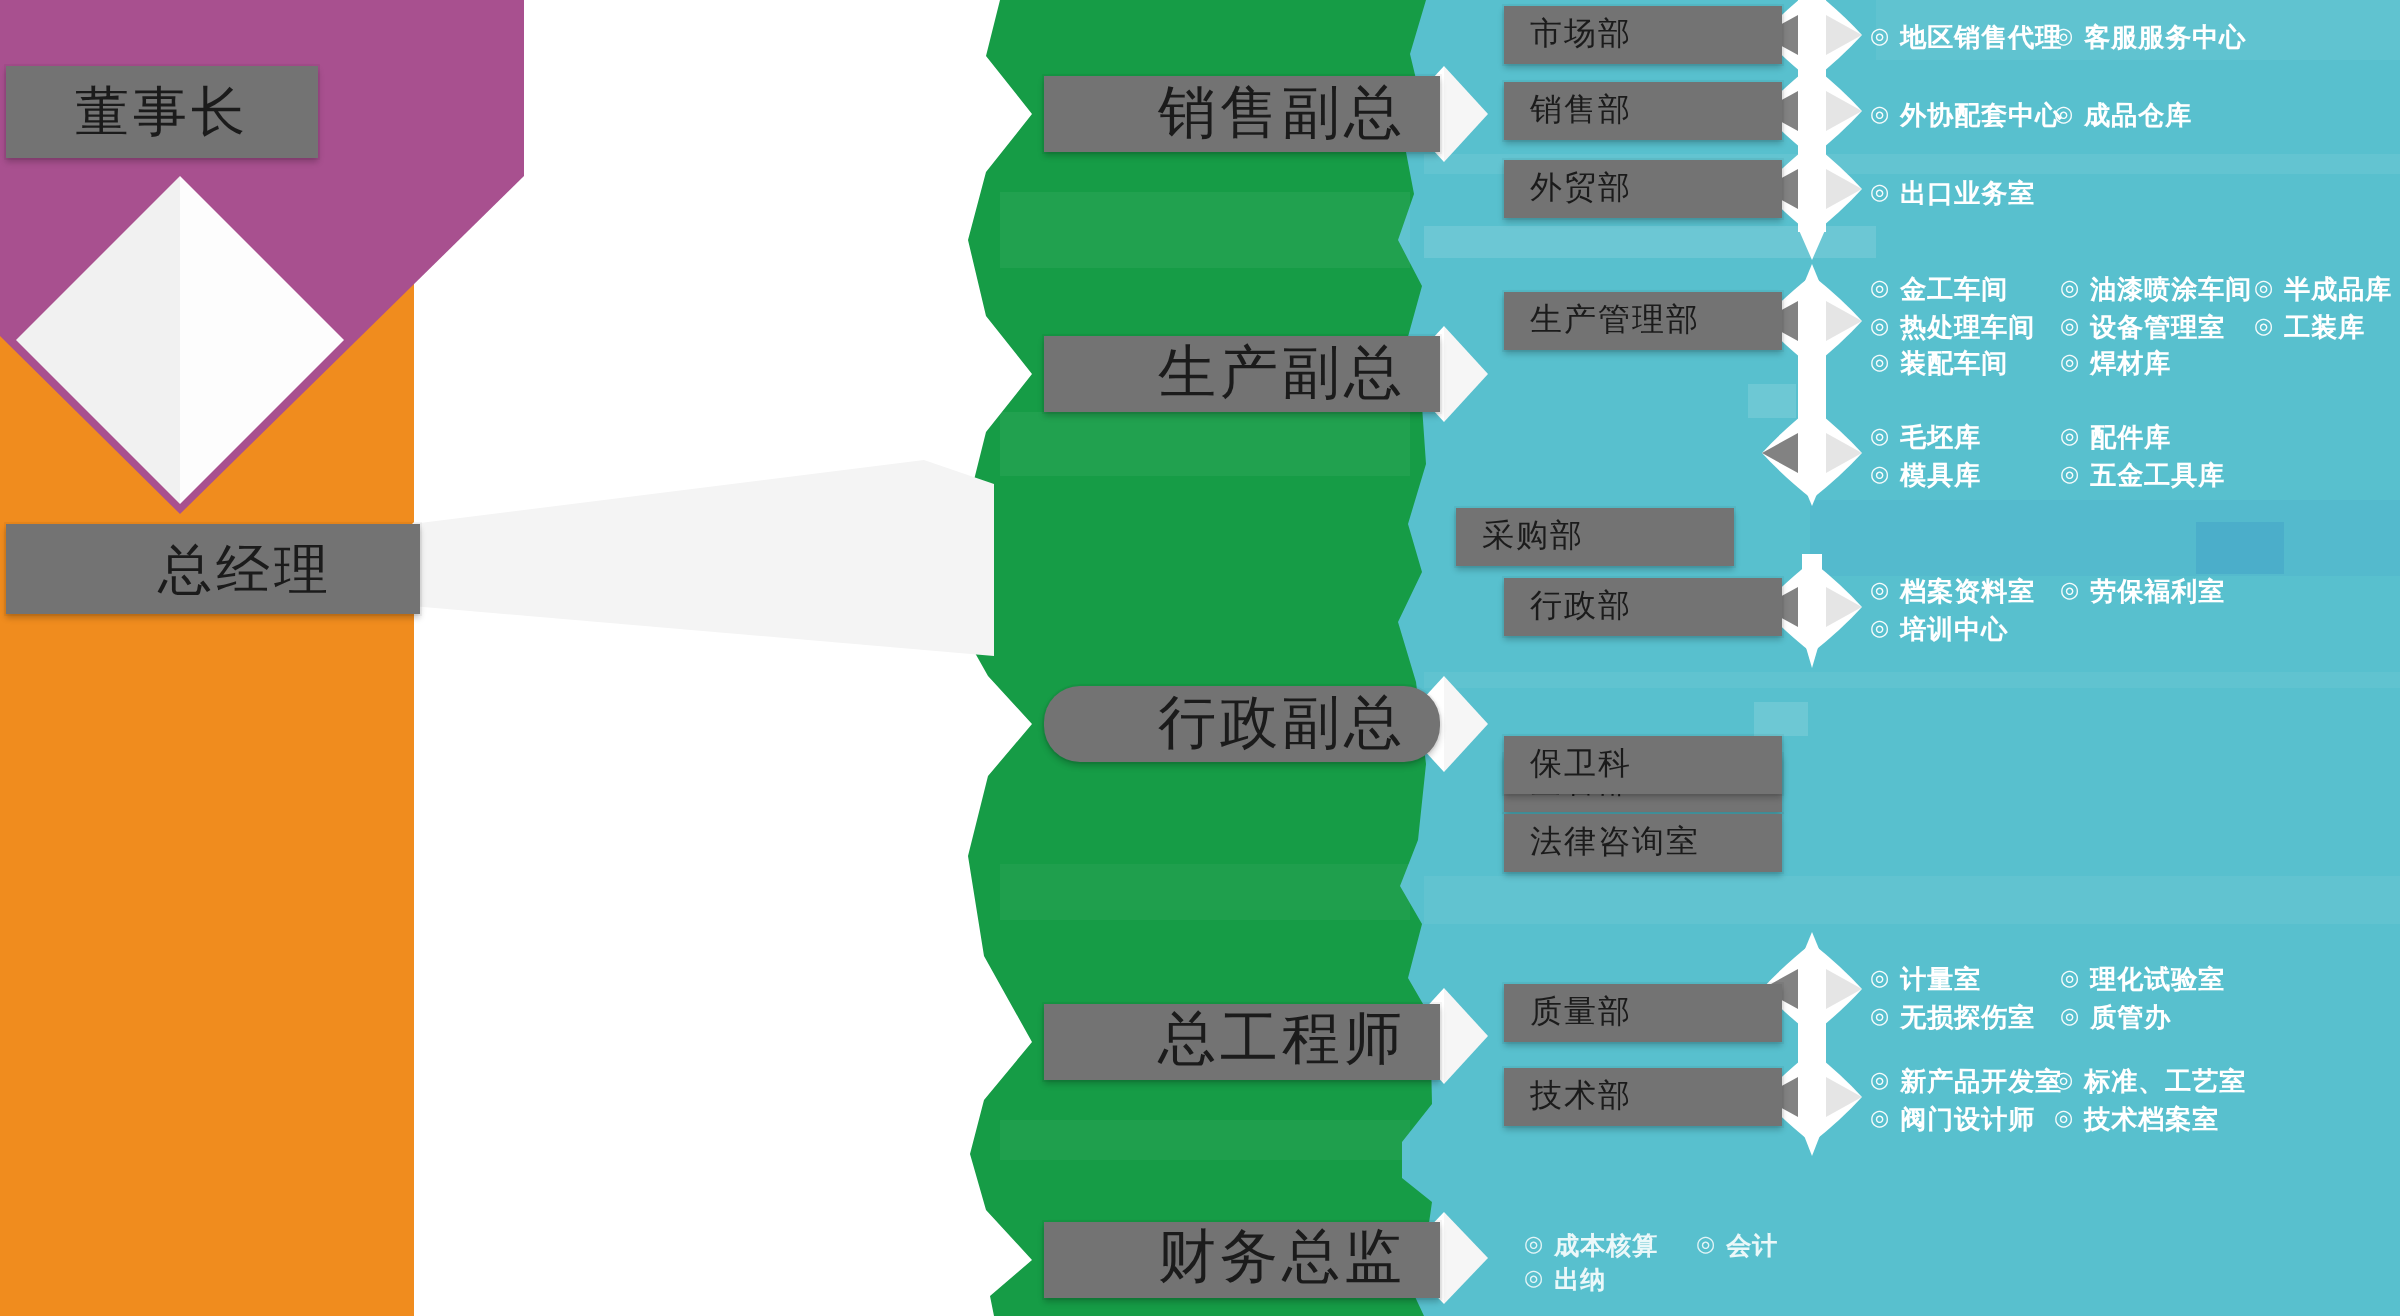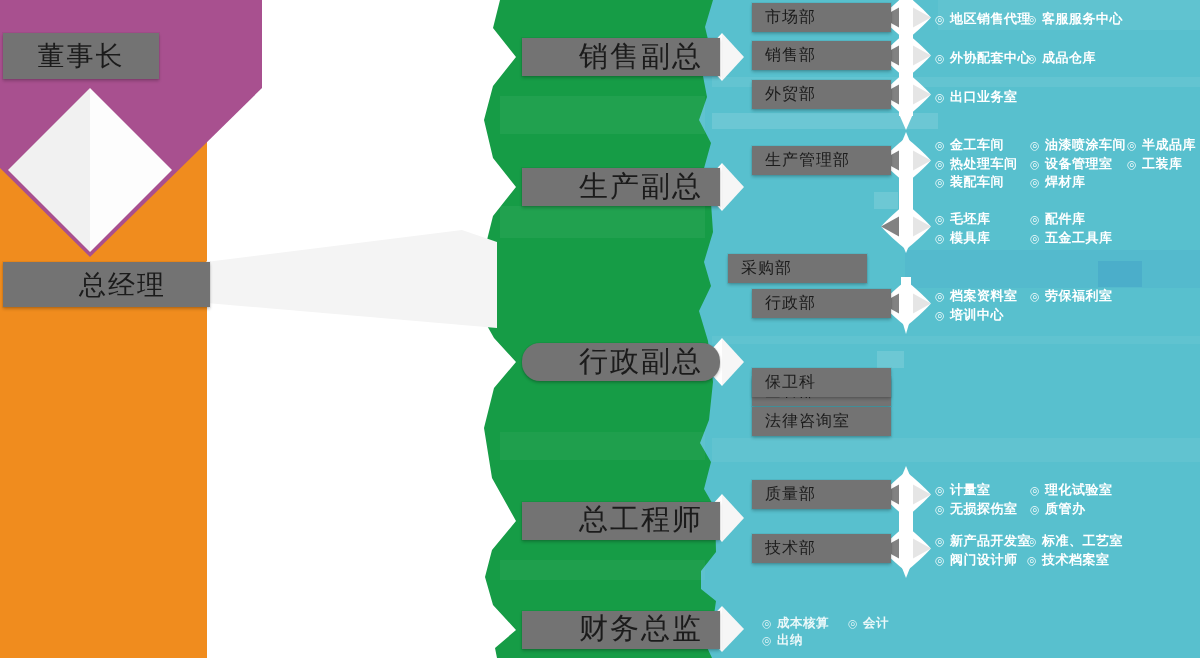--- a/index.html
+++ b/index.html
@@ -164,21 +164,21 @@
     </div>
   <div class="box box-dept" style="left:752px;top:329px;margin-top:48px;">
     <span>企管部</span>
     </div>
   <div class="box box-dept" style="left:752px;top:368px;">
     <span>保卫科</span>
     </div>
   <div class="box box-dept" style="left:752px;top:407px;">
     <span>法律咨询室</span>
     </div>
-  <div class="box box-dept" style="left:752px;top:480px;align-items:center;">
+  <div class="box box-dept" style="left:752px;top:492px;align-items:center;">
     <span>质量部</span>
     </div>
   <div class="box box-dept" style="left:752px;top:534px;">
     <span>技术部</span>
     </div>
 
   <div class="ucol" style="left:935px;top:10px;">
     <div class="unit">
         <span class="bullet">◎</span>
         <span>地区销售代理</span>

